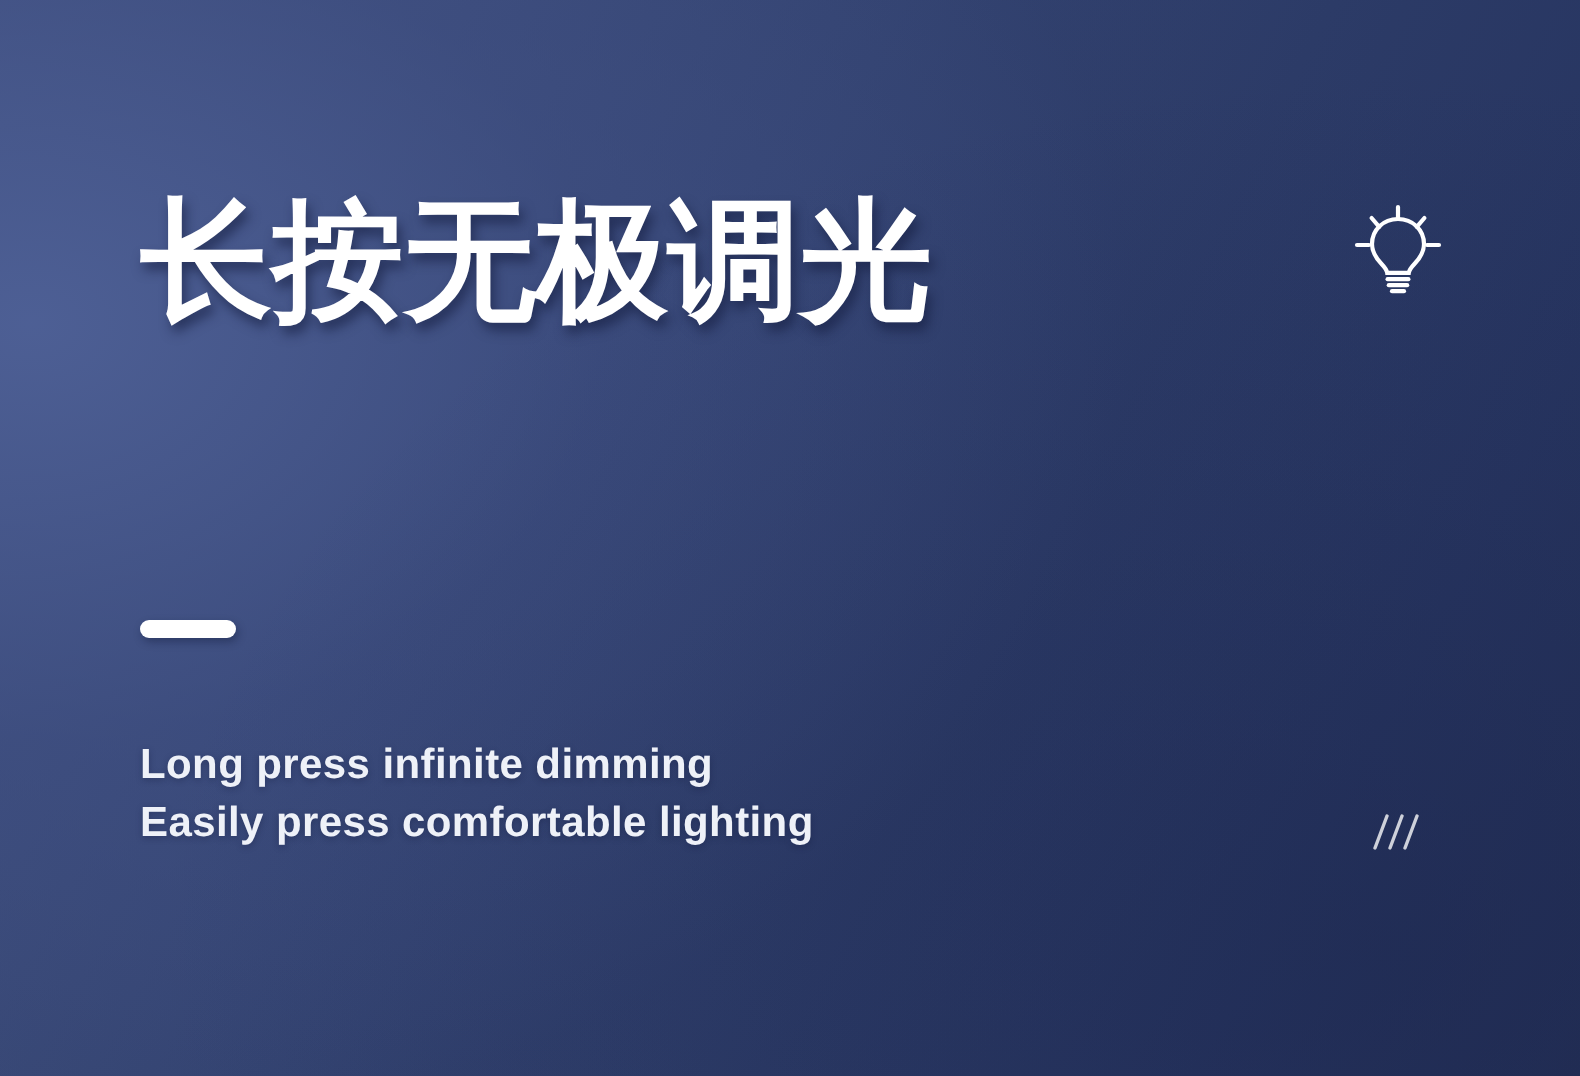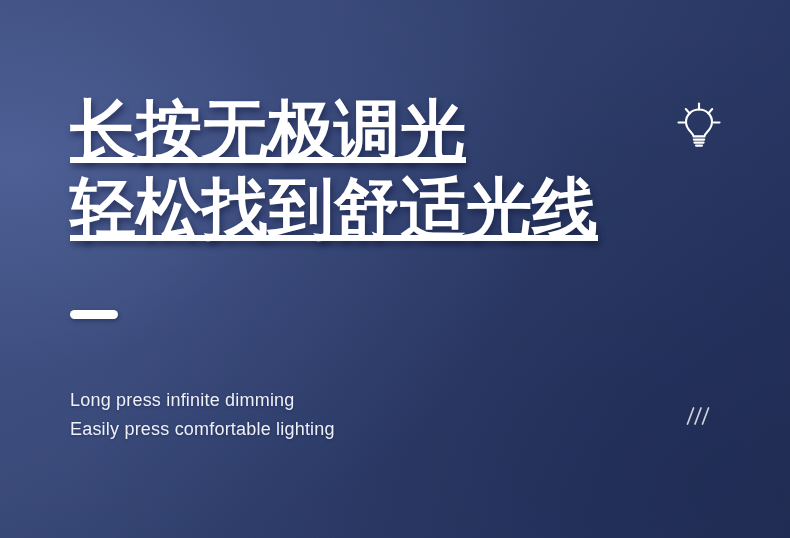--- a/index.html
+++ b/index.html
@@ -45,45 +45,44 @@
     left: 0;
     top: 92px;
     color: #ffffff;
     font-family: "DejaVu Sans", "Liberation Sans", sans-serif;
     font-weight: bold;
     font-size: 66px;
     line-height: 78px;
     letter-spacing: 0px;
     white-space: nowrap;
     text-shadow: 2px 4px 6px rgba(16,24,56,0.55);
-    text-decoration: underline;
   }
   .headline .line {
     display: block;
   }
 
   .divider {
     position: absolute;
     left: 0;
     top: 310px;
     width: 48px;
     height: 9px;
     background: #ffffff;
     border-radius: 5px;
     box-shadow: 1px 2px 4px rgba(16,24,56,0.40);
   }
 
   .subtitle {
     position: absolute;
     left: 0;
-    top: 386px;
+    top: 368px;
     color: #eef1f8;
     font-family: "Liberation Sans", "DejaVu Sans", sans-serif;
-    font-weight: normal;
-    font-size: 18px;
+    font-weight: bold;
+    font-size: 21px;
     line-height: 29px;
     letter-spacing: 0.2px;
     white-space: nowrap;
     text-shadow: 0 1px 3px rgba(16,24,56,0.35);
   }
   .subtitle .line {
     display: block;
   }
 
   .bulb-icon {
@@ -106,21 +105,20 @@
 </style>
 </head>
 <body>
 
 <div class="banner">
 
   <div class="content">
 
     <div class="headline">
       <span class="line">长按无极调光</span>
-      <span class="line">轻松找到舒适光线</span>
     </div>
 
     <div class="divider"></div>
 
     <div class="subtitle">
       <span class="line">Long press infinite dimming</span>
       <span class="line">Easily press comfortable lighting</span>
     </div>
 
   </div>

